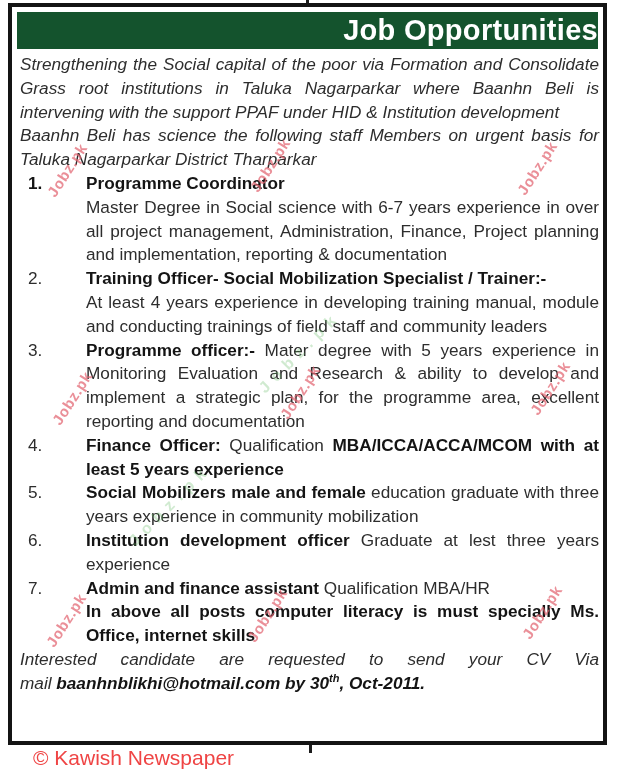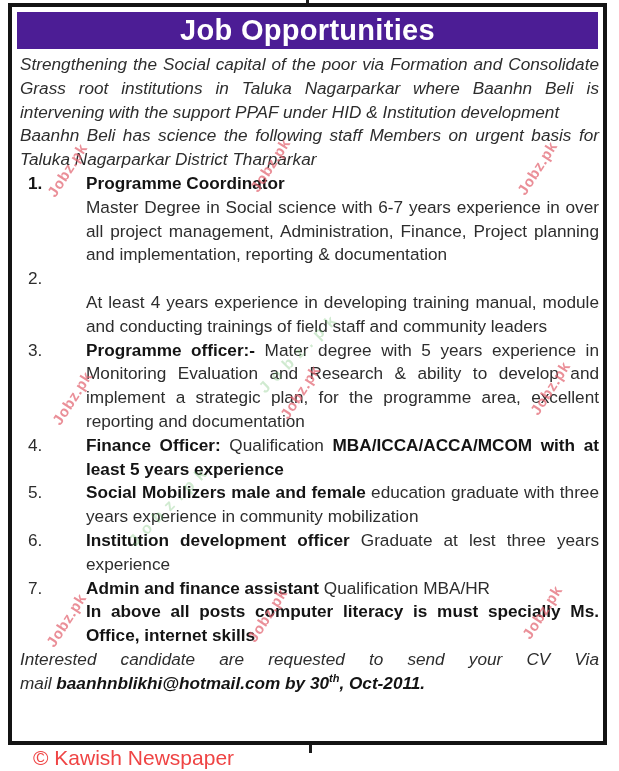--- a/index.html
+++ b/index.html
@@ -9,22 +9,22 @@
   }
   .tick{position:absolute;width:3px;background:#1c1c1c;}
   #tick-top{left:306px;top:0;height:9px;}
   #tick-bottom{left:309px;top:741px;height:12px;}
 
   .ad-box{
     position:absolute;left:8px;top:3px;width:591px;height:734px;
     border:4px solid #141414;background:#fff;overflow:hidden;
   }
   .title-bar{
-    margin:5px 5px 0 5px;height:37px;background:#4c1d95;
-    display:flex;align-items:center;justify-content:center;
+    margin:5px 5px 0 5px;height:37px;background:#14532d;
+    display:flex;align-items:center;justify-content:flex-end;
   }
   .title-bar .title{
     color:#ffffff;font-weight:bold;font-size:29px;letter-spacing:0.3px;
   }
   .content{
     padding:4px 4px 0 8px;
     font-size:17.2px;line-height:23.8px;color:#2d2d2d;
     text-align:justify;
   }
   .content p{margin:0;font-style:italic;}
@@ -61,21 +61,21 @@
   <div class="content">
     <p>Strengthening the Social capital of the poor via Formation and Consolidate Grass root institutions in Taluka Nagarparkar where Baanhn Beli is intervening with the support PPAF under HID &amp; Institution development</p>
     <p>Baanhn Beli has science the following staff Members on urgent basis for Taluka Nagarparkar District Tharparkar</p>
     <div id="positions">
         <div class="item">
           <span class="num b">1.</span>
           <div class="txt"><span class="b">Programme  Coordinator</span><br><span>Master Degree in Social science with 6-7 years  experience in over all project management, Administration, Finance, Project planning and implementation, reporting &amp;  documentation</span></div>
         </div>
         <div class="item">
           <span class="num">2.</span>
-          <div class="txt"><br><span>At least 4 years experience in developing training manual, module and conducting trainings of field staff and community leaders</span></div>
+          <div class="txt"><span class="b">Training Officer- Social Mobilization Specialist / Trainer:-</span><br><span>At least 4 years experience in developing training manual, module and conducting trainings of field staff and community leaders</span></div>
         </div>
         <div class="item">
           <span class="num">3.</span>
           <div class="txt"><span class="b">Programme officer:- </span><span>Mater degree with  5 years experience in Monitoring Evaluation and Research &amp; ability to develop and implement a strategic plan, for the programme area, excellent reporting and documentation</span></div>
         </div>
         <div class="item">
           <span class="num">4.</span>
           <div class="txt"><span class="b">Finance Officer: </span><span>Qualification </span><span class="b">MBA/ICCA/ACCA/MCOM with at least 5 years experience</span></div>
         </div>
         <div class="item">

